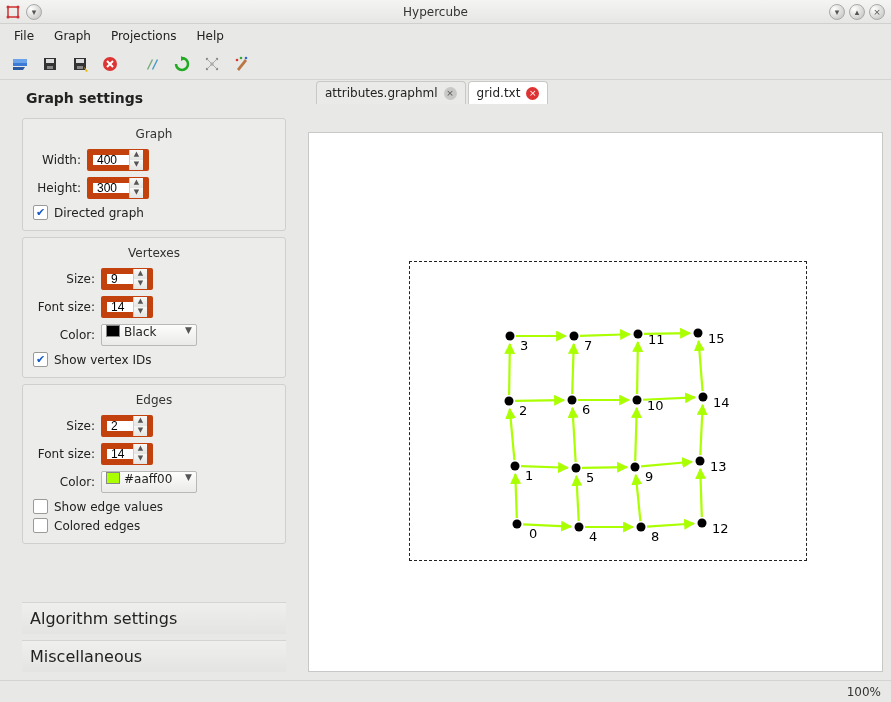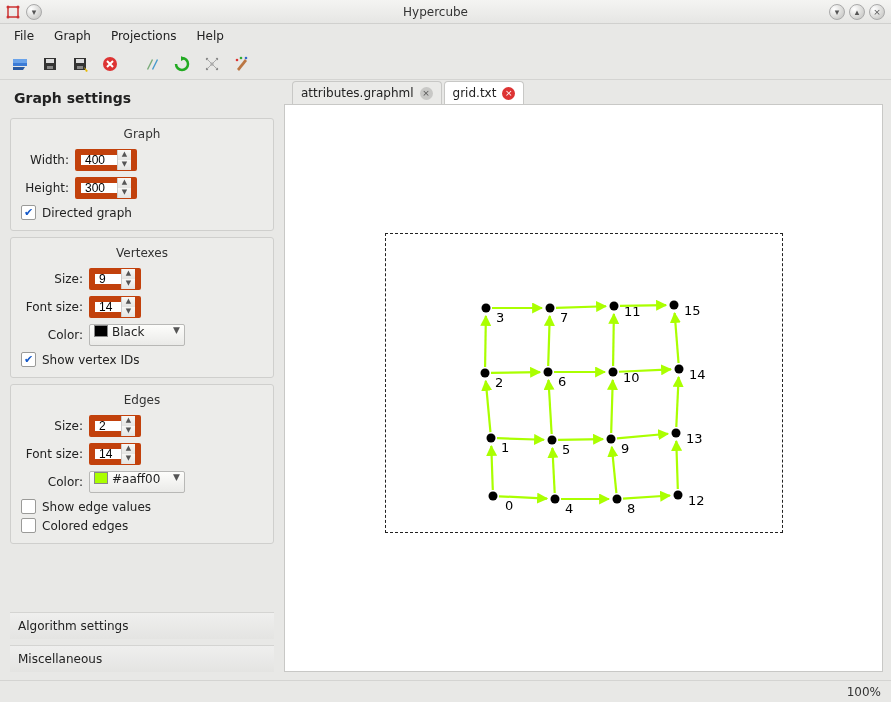--- a/index.html
+++ b/index.html
@@ -42,21 +42,21 @@
 }
 .tool-btn {
   width:24px; height:24px; display:flex; align-items:center; justify-content:center;
   border-radius:3px; cursor:pointer;
 }
 .tool-sep { width:6px; }
 .main {
   flex:1; display:flex; overflow:hidden;
 }
 .sidebar {
-  width:284px; padding:8px 10px; display:flex; flex-direction:column; gap:6px;
+  width:308px; padding:8px 22px; display:flex; flex-direction:column; gap:6px;
   overflow-y:auto;
 }
 .section-title { font-weight:bold; font-size:14px; margin:2px 0 6px 4px; }
 .panel {
   border:1px solid #cfcfcd; border-radius:3px; background:#ececea; padding:8px 10px 10px;
 }
 .panel-title { text-align:center; font-size:12px; margin-bottom:8px; color:#333; }
 .field-row {
   display:flex; align-items:center; gap:6px; margin-bottom:6px;
 }
@@ -78,25 +78,25 @@
   width:15px; height:15px; border:1px solid #9a9a98; border-radius:2px; background:#fff;
   display:flex; align-items:center; justify-content:center; font-size:11px; color:#1458c9;
 }
 .combo {
   display:flex; align-items:flex-start; border:1px solid #b8b8b6; background:linear-gradient(#fdfdfb,#eaeae8);
   height:22px; border-radius:2px; padding:0 4px; gap:4px; min-width:96px;
 }
 .combo .swatch { width:14px; height:12px; border:1px solid #888; }
 .combo .caret { margin-left:auto; font-size:9px; color:#555; }
 .acc-item {
-  padding:6px 8px; border-top:1px solid #d4d4d2; font-size:12px; cursor:pointer;
+  padding:6px 8px; border-top:1px solid #d4d4d2; font-size:16px; cursor:pointer;
   background:linear-gradient(#efefee,#e4e4e2);
 }
 .viewer {
-  flex:1; display:flex; flex-direction:column; padding:0 8px 8px 0;
+  flex:1; display:flex; flex-direction:column; padding:0 8px 8px 0;gap:28px;
 }
 .tabs-row {
   height:24px; display:flex; align-items:flex-end; gap:0; padding-left:8px;
 }
 .tab {
   display:flex; align-items:center; gap:6px; padding:4px 8px; border:1px solid #c8c8c6;
   border-bottom:none; border-radius:4px 4px 0 0; background:#eaeae8; font-size:12px;
   margin-right:2px; cursor:pointer;
 }
 .tab.active { background:#fff; }

